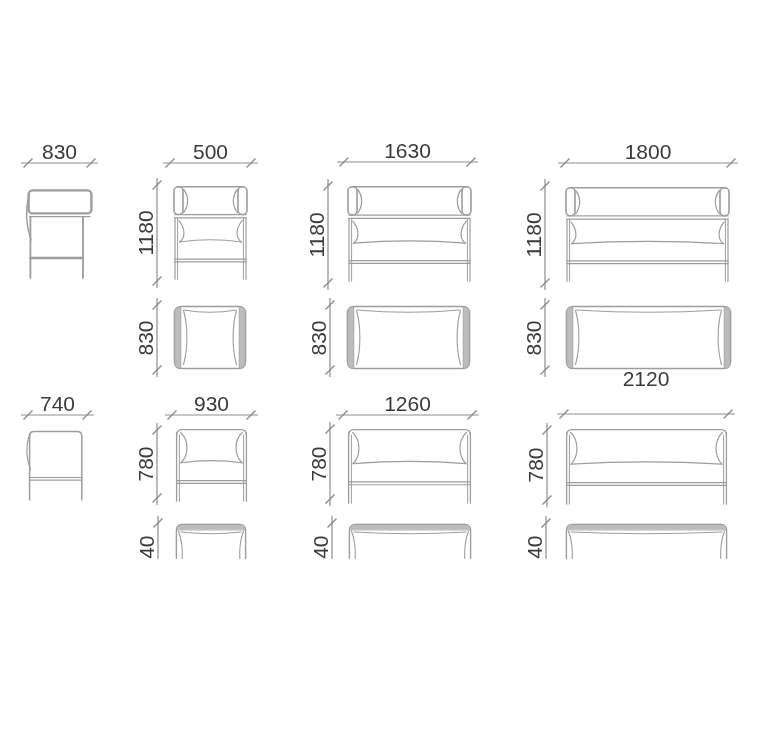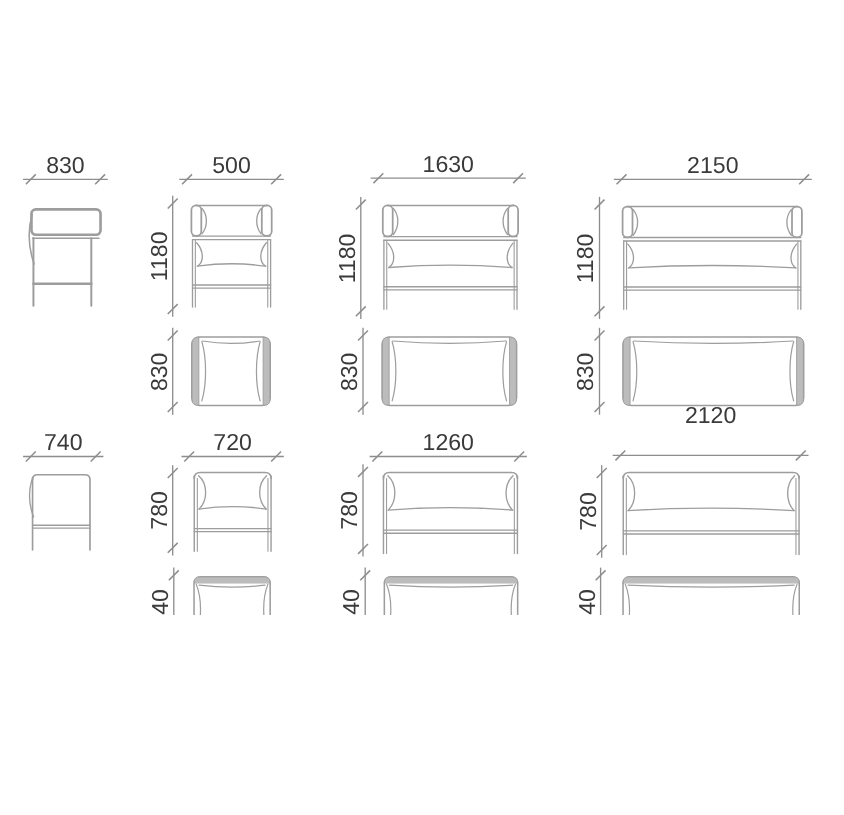--- a/index.html
+++ b/index.html
@@ -186,33 +186,33 @@
      <line x1="3" y1="9" x2="144" y2="9" stroke="#8d8d8d" stroke-width="1.2"></line>
      <line x1="5.5" y1="13.5" x2="14.5" y2="4.5" stroke="#8d8d8d" stroke-width="1.4"></line>
      <line x1="132.5" y1="13.5" x2="141.5" y2="4.5" stroke="#8d8d8d" stroke-width="1.4"></line>
     </svg>
     <div class="dim-label" style="left:407.5px;top:150px">1630</div>
     <svg class="dim-svg" style="left:555px;top:154px" width="186" height="18" viewBox="0 0 186 18">
      <line x1="3" y1="9" x2="183" y2="9" stroke="#8d8d8d" stroke-width="1.2"></line>
      <line x1="5.5" y1="13.5" x2="14.5" y2="4.5" stroke="#8d8d8d" stroke-width="1.4"></line>
      <line x1="171.5" y1="13.5" x2="180.5" y2="4.5" stroke="#8d8d8d" stroke-width="1.4"></line>
     </svg>
-    <div class="dim-label" style="left:648px;top:151px">2150</div>
+    <div class="dim-label" style="left:648px;top:151px">1800</div>
     <svg class="dim-svg" style="left:18px;top:406px" width="79" height="18" viewBox="0 0 79 18">
      <line x1="3" y1="9" x2="76" y2="9" stroke="#8d8d8d" stroke-width="1.2"></line>
      <line x1="5.5" y1="13.5" x2="14.5" y2="4.5" stroke="#8d8d8d" stroke-width="1.4"></line>
      <line x1="64.5" y1="13.5" x2="73.5" y2="4.5" stroke="#8d8d8d" stroke-width="1.4"></line>
     </svg>
     <div class="dim-label" style="left:57.5px;top:403px">740</div>
     <svg class="dim-svg" style="left:162px;top:406px" width="99" height="18" viewBox="0 0 99 18">
      <line x1="3" y1="9" x2="96" y2="9" stroke="#8d8d8d" stroke-width="1.2"></line>
      <line x1="5.5" y1="13.5" x2="14.5" y2="4.5" stroke="#8d8d8d" stroke-width="1.4"></line>
      <line x1="84.5" y1="13.5" x2="93.5" y2="4.5" stroke="#8d8d8d" stroke-width="1.4"></line>
     </svg>
-    <div class="dim-label" style="left:211.5px;top:403px">720</div>
+    <div class="dim-label" style="left:211.5px;top:403px">930</div>
     <svg class="dim-svg" style="left:333px;top:406px" width="149" height="18" viewBox="0 0 149 18">
      <line x1="3" y1="9" x2="146" y2="9" stroke="#8d8d8d" stroke-width="1.2"></line>
      <line x1="5.5" y1="13.5" x2="14.5" y2="4.5" stroke="#8d8d8d" stroke-width="1.4"></line>
      <line x1="134.5" y1="13.5" x2="143.5" y2="4.5" stroke="#8d8d8d" stroke-width="1.4"></line>
     </svg>
     <div class="dim-label" style="left:407.5px;top:403px">1260</div>
     <svg class="dim-svg" style="left:554px;top:405px" width="184" height="18" viewBox="0 0 184 18">
      <line x1="3" y1="9" x2="181" y2="9" stroke="#8d8d8d" stroke-width="1.2"></line>
      <line x1="5.5" y1="13.5" x2="14.5" y2="4.5" stroke="#8d8d8d" stroke-width="1.4"></line>
      <line x1="169.5" y1="13.5" x2="178.5" y2="4.5" stroke="#8d8d8d" stroke-width="1.4"></line>

